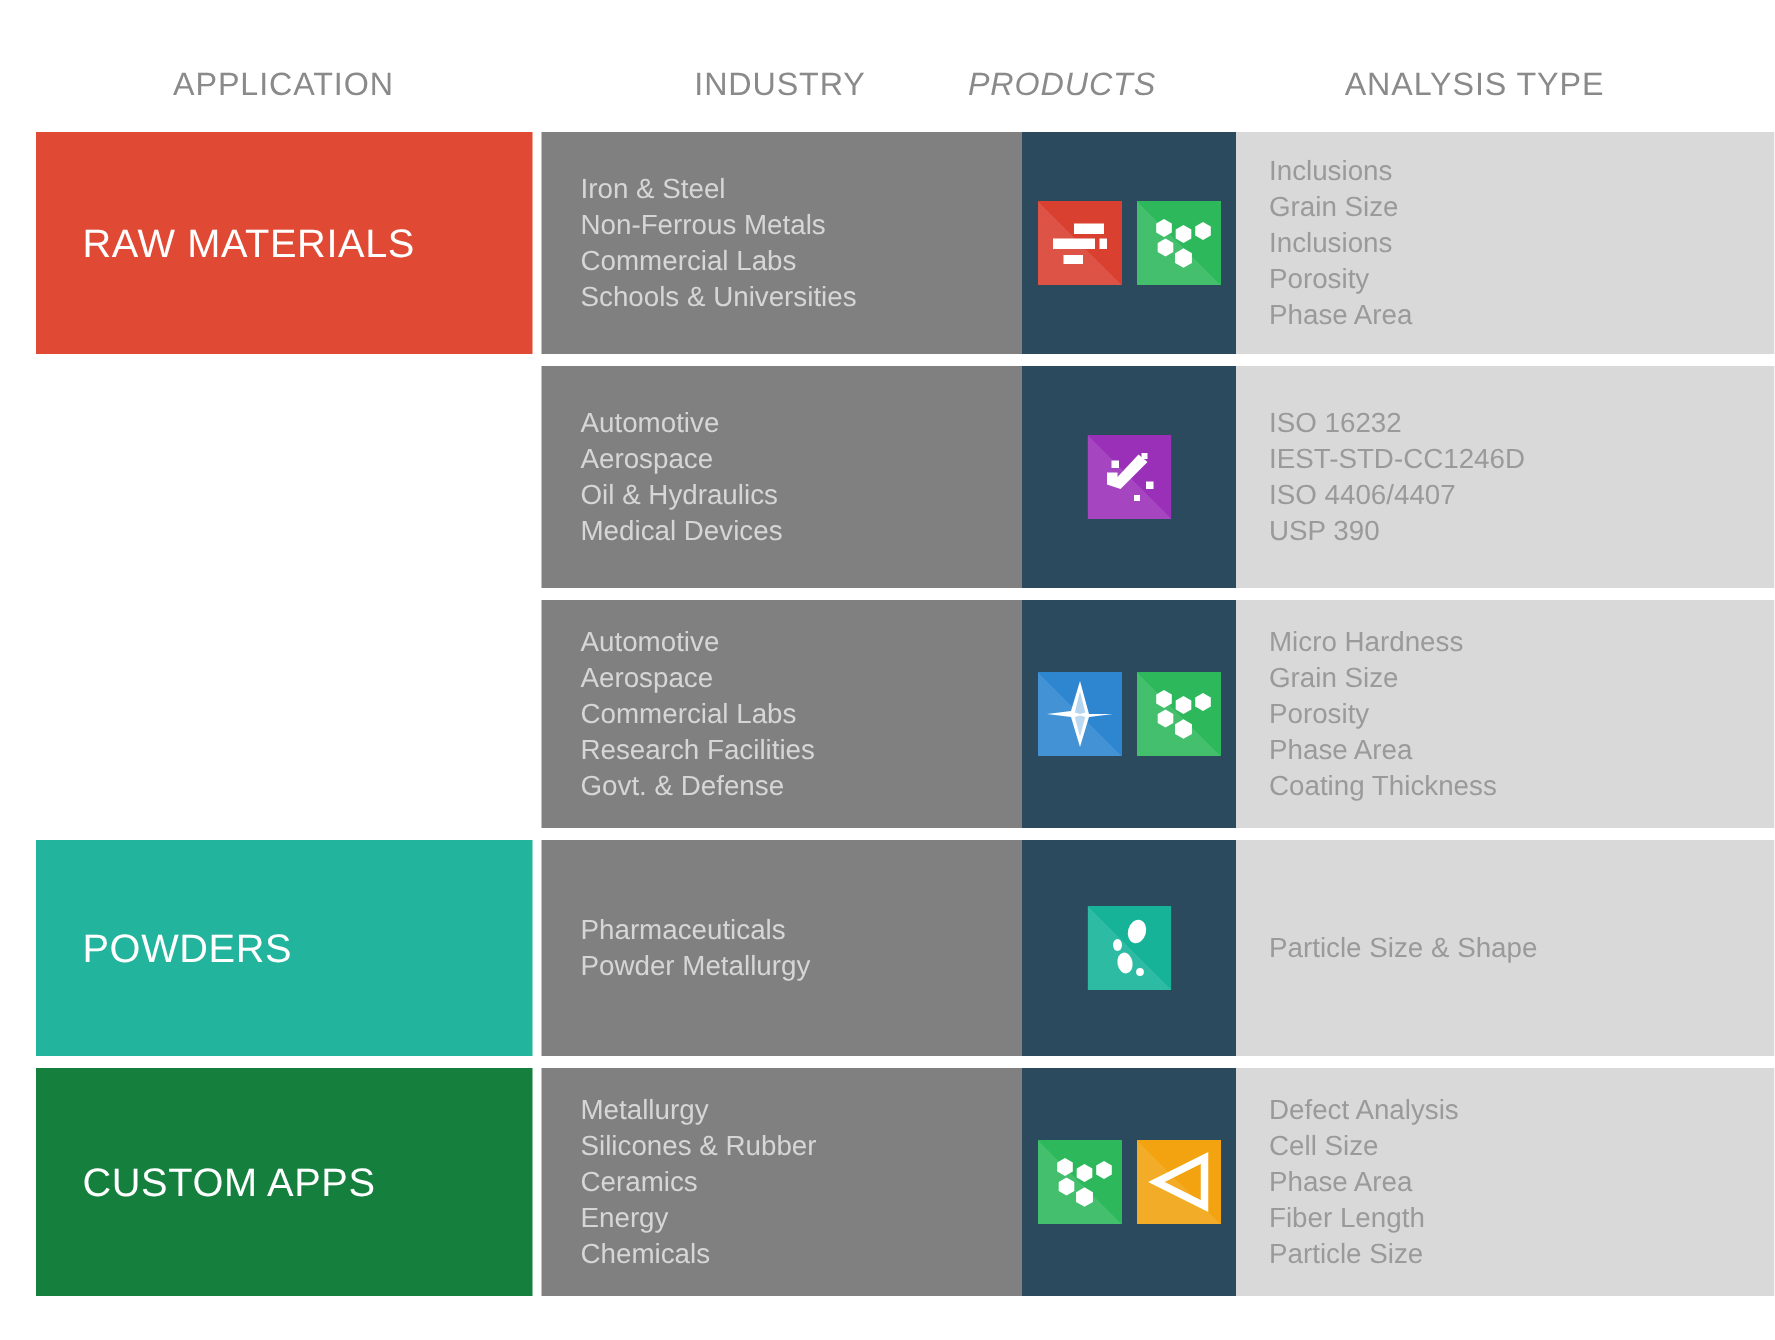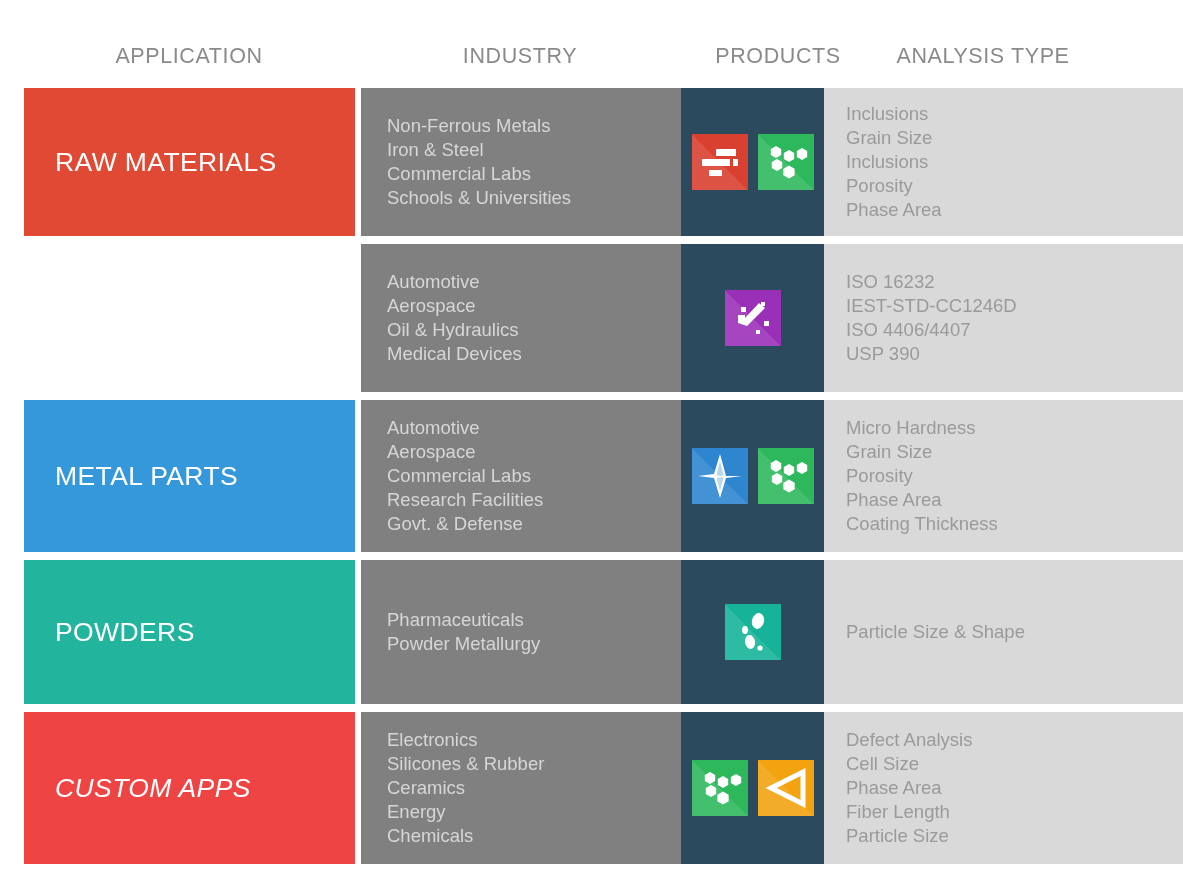--- a/index.html
+++ b/index.html
@@ -124,32 +124,32 @@
   }
   .tile svg { position: absolute; left: 0; top: 0; }
 </style>
 </head>
 <body>
 
 <div id="board">
   <div class="headers">
       <div class="col-header" style="left: 189px;">APPLICATION</div>
       <div class="col-header" style="left: 520px;">INDUSTRY</div>
-      <div class="col-header" style="left: 778px;">PRODUCTS</div>
+      <div class="col-header" style="left: 708px; font-style: italic;">PRODUCTS</div>
       <div class="col-header" style="left: 983px;">ANALYSIS TYPE</div>
     </div>
   <div id="rows-host">
       <div class="row" style="top: 88px; height: 148px;">
         <div class="cell app-cell" style="background: rgb(224, 74, 53);">
           <div class="app-label">RAW MATERIALS</div>
         </div>
         <div class="cell industry-cell">
           <div class="industry-list">
+            <div>Iron &amp; Steel</div>
             <div>Non-Ferrous Metals</div>
-            <div>Iron &amp; Steel</div>
             <div>Commercial Labs</div>
             <div>Schools &amp; Universities</div>
           </div>
         </div>
         <div class="cell products-cell">
           <div class="tile">
             <svg width="56" height="56" viewBox="0 0 56 56">
               <rect width="56" height="56" fill="#d94030"></rect>
               <rect x="24" y="15" width="20" height="7" fill="#fff"></rect>
               <rect x="10" y="25" width="28" height="7" fill="#fff"></rect>
@@ -202,23 +202,20 @@
         <div class="cell analysis-cell">
           <div class="analysis-list">
             <div>ISO 16232</div>
             <div>IEST-STD-CC1246D</div>
             <div>ISO 4406/4407</div>
             <div>USP 390</div>
           </div>
         </div>
       </div>
       <div class="row" style="top: 400px; height: 152px;">
-        <div class="cell app-cell" style="background: rgb(52, 152, 219);">
-          <div class="app-label">METAL PARTS</div>
-        </div>
         <div class="cell industry-cell">
           <div class="industry-list">
             <div>Automotive</div>
             <div>Aerospace</div>
             <div>Commercial Labs</div>
             <div>Research Facilities</div>
             <div>Govt. &amp; Defense</div>
           </div>
         </div>
         <div class="cell products-cell">
@@ -272,26 +269,26 @@
             </svg>
           </div>
         </div>
         <div class="cell analysis-cell">
           <div class="analysis-list">
             <div>Particle Size &amp; Shape</div>
           </div>
         </div>
       </div>
       <div class="row" style="top: 712px; height: 152px;">
-        <div class="cell app-cell" style="background: #ef4444; font-style: italic;">
+        <div class="cell app-cell" style="background: #15803d;">
           <div class="app-label">CUSTOM APPS</div>
         </div>
         <div class="cell industry-cell">
           <div class="industry-list">
-            <div>Electronics</div>
+            <div>Metallurgy</div>
             <div>Silicones &amp; Rubber</div>
             <div>Ceramics</div>
             <div>Energy</div>
             <div>Chemicals</div>
           </div>
         </div>
         <div class="cell products-cell">
           <div class="tile">
             <svg width="56" height="56" viewBox="0 0 56 56">
               <rect width="56" height="56" fill="#2eb85c"></rect>

